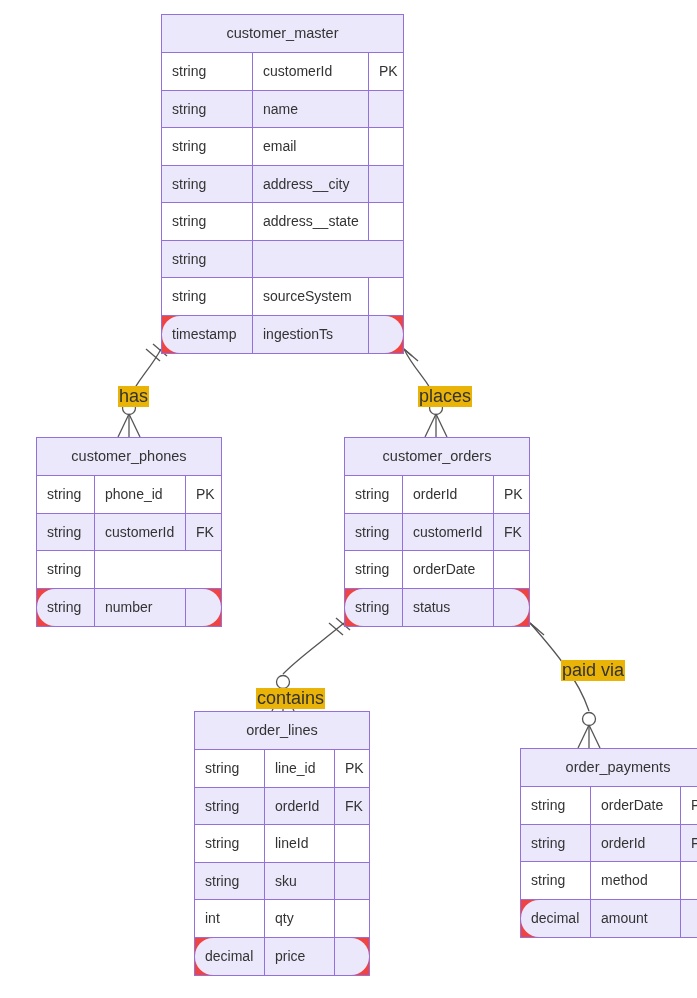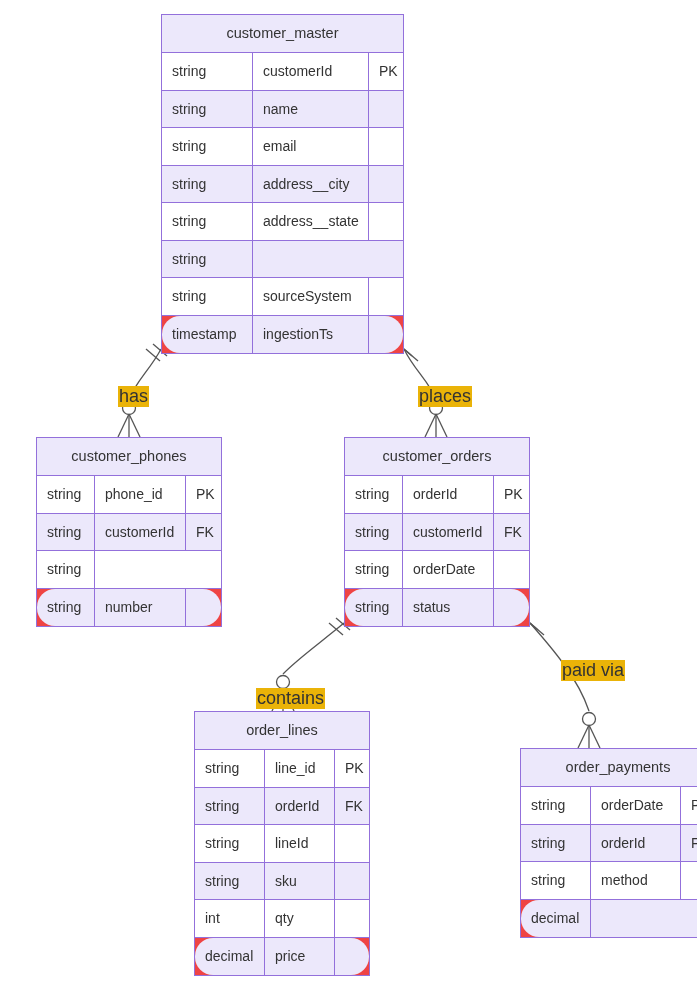--- a/index.html
+++ b/index.html
@@ -266,20 +266,21 @@
           <div class="cell cell-name" style="width: 90px;">orderId</div>
           <div class="cell cell-key" style="width: 34px;">FK</div>
         </div>
         <div class="attr-row odd">
           <div class="cell cell-type" style="width: 70px;">string</div>
           <div class="cell cell-name" style="width: 90px;">method</div>
           <div class="cell cell-key" style="width: 34px;"></div>
         </div>
         <div class="attr-row even">
           <div class="cell cell-type" style="width: 70px;">decimal</div>
+          <div class="cell cell-name" style="width: 90px;">amount</div>
           <div class="cell cell-key" style="width: 34px;"></div>
         </div>
       </div>
     </div>
   <div id="rel-labels">
       <div class="rel-label" style="left: 118px; top: 386px;">has</div>
       <div class="rel-label" style="left: 418px; top: 386px;">places</div>
       <div class="rel-label" style="left: 256px; top: 688px;">contains</div>
       <div class="rel-label" style="left: 561px; top: 660px;">paid via</div>
     </div>

